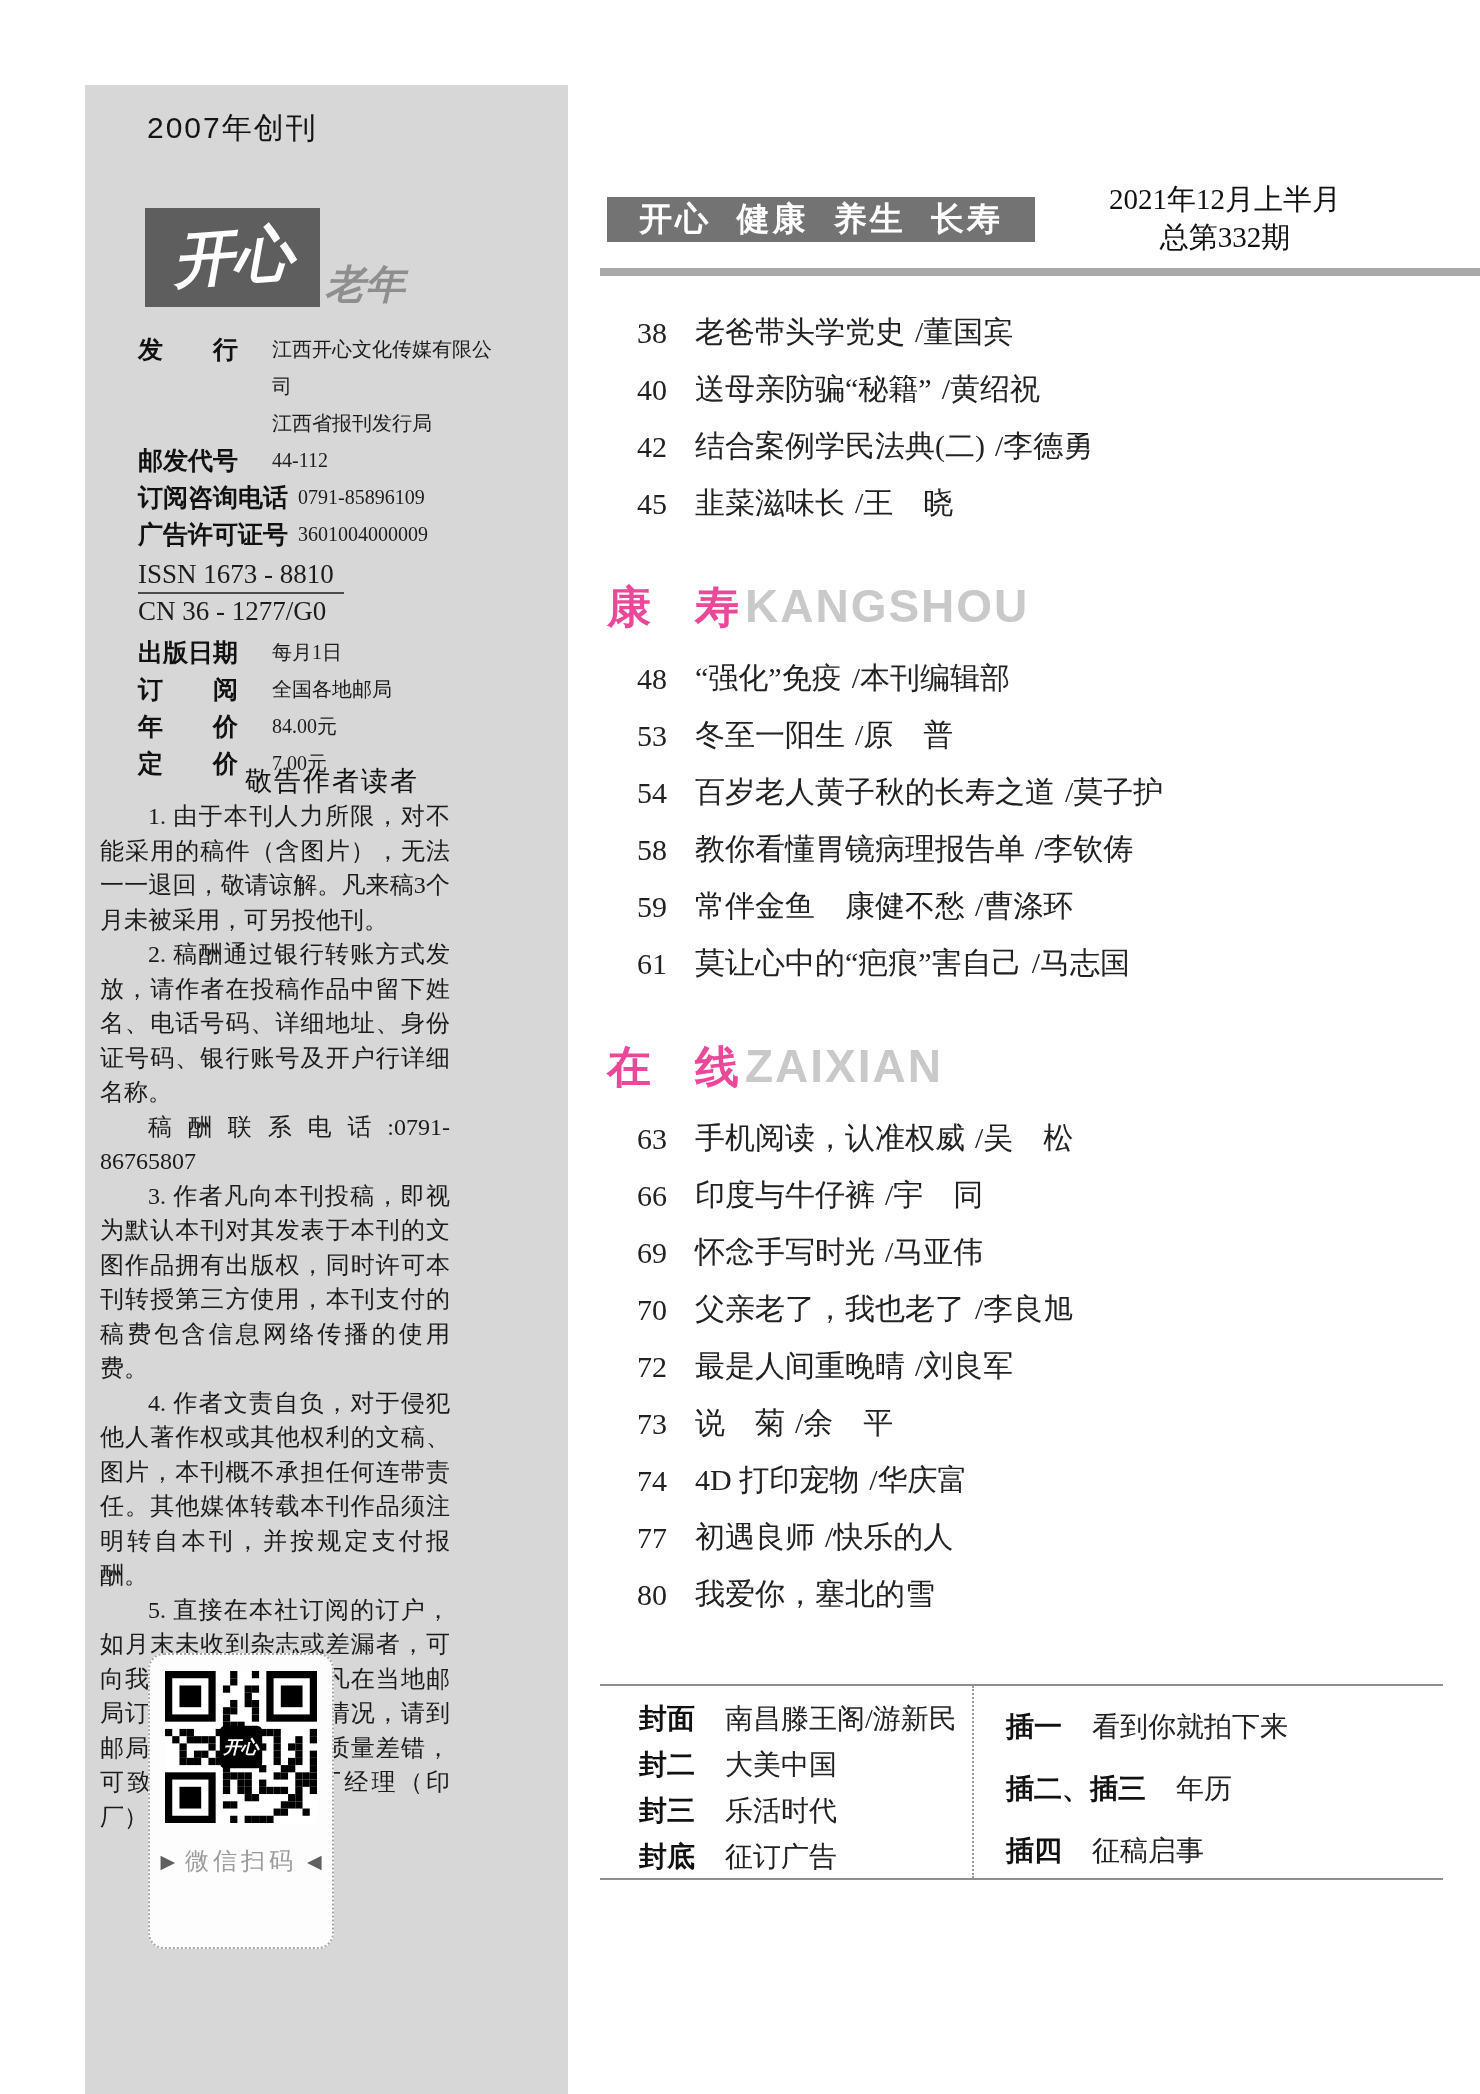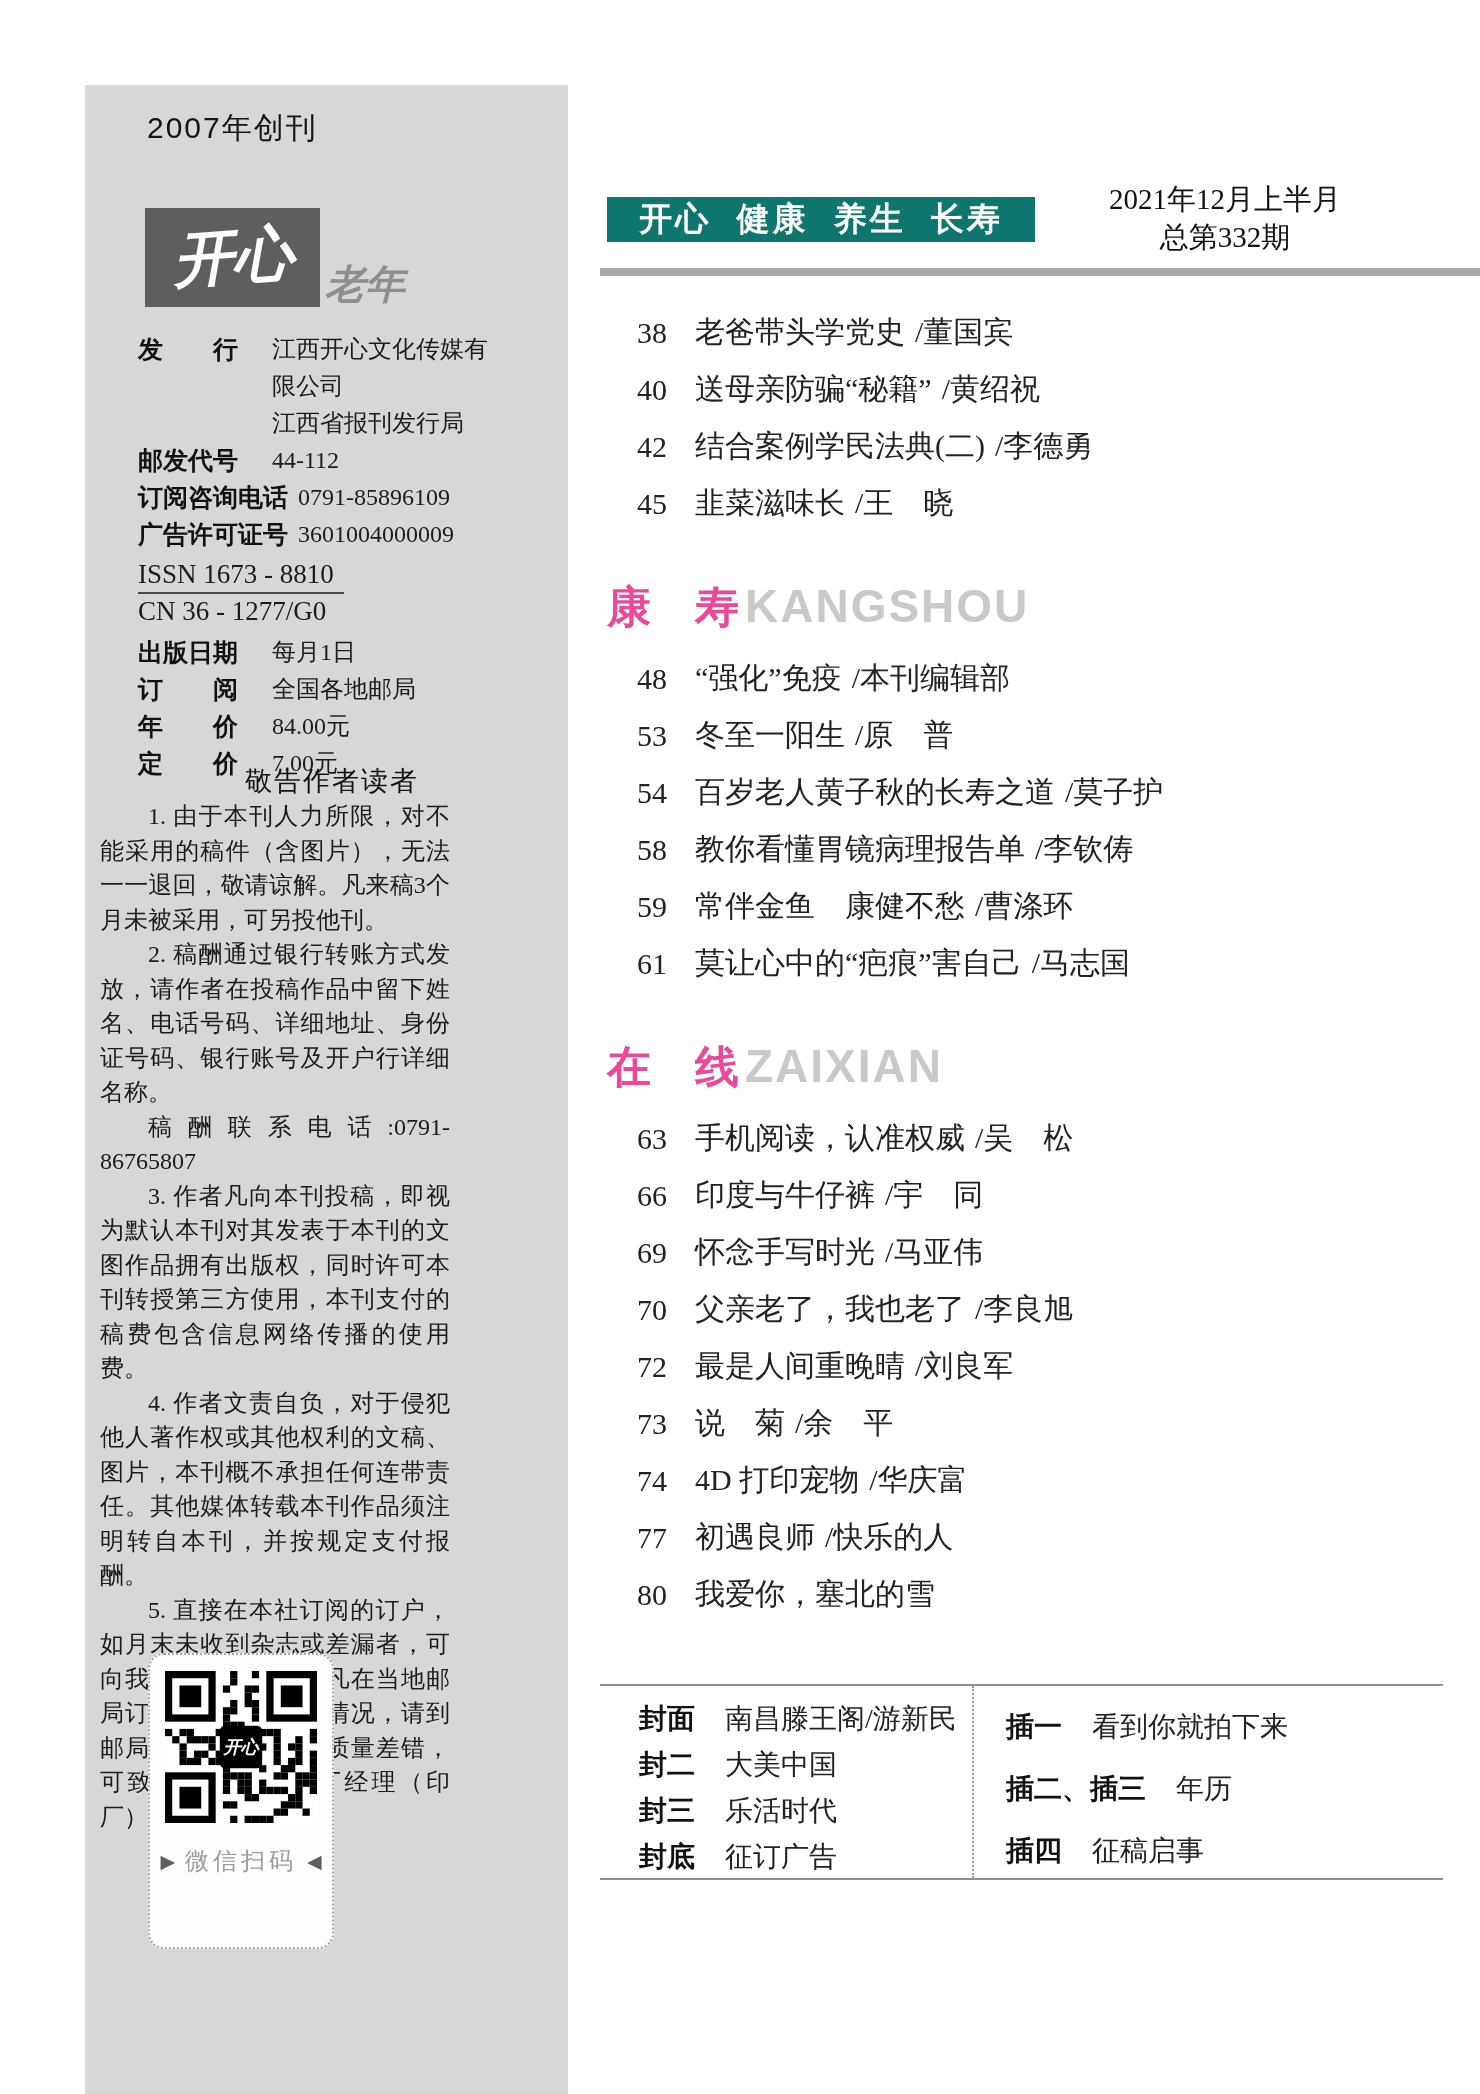--- a/index.html
+++ b/index.html
@@ -30,21 +30,21 @@
     position:absolute;left:240px;top:172px;
     font-family:"Liberation Serif","DejaVu Serif",serif;
     font-weight:bold;font-style:italic;font-size:40px;color:#8e8e8e;
   }
   .pub-info{position:absolute;left:53px;top:246px;width:372px;}
   .info-row{display:flex;line-height:37px;}
   .info-label{
     font-weight:bold;font-size:25px;color:#111;
     min-width:124px;margin-right:10px;flex-shrink:0;white-space:nowrap;
   }
-  .info-value{font-family:"Liberation Serif","DejaVu Serif",serif;font-size:24px;color:#1c1c1c;}
+  .info-value{font-family:"Liberation Serif","DejaVu Serif",serif;font-size:20px;color:#1c1c1c;}
   .issn-line{
     display:inline-block;font-family:"Liberation Serif","DejaVu Serif",serif;
     font-size:27px;color:#1c1c1c;border-bottom:2px solid #4a4a4a;
     padding:2px 10px 2px 0;margin-top:4px;
   }
   .cn-line{
     font-family:"Liberation Serif","DejaVu Serif",serif;
     font-size:27px;color:#1c1c1c;line-height:34px;margin-bottom:6px;
   }
   .notice-title{
@@ -69,21 +69,21 @@
   .qr-box svg{display:block;margin:16px auto 0;}
   .wechat-row{
     margin-top:22px;display:flex;align-items:center;justify-content:center;gap:10px;
   }
   .wechat-arrow{font-size:19px;color:#5f5f5f;}
   .wechat-label{font-size:24px;color:#9b9b9b;letter-spacing:4px;}
 
   
   .banner{
     position:absolute;left:607px;top:197px;width:428px;height:45px;
-    background:#0f766e;color:#ffffff;
+    background:#737373;color:#ffffff;
     display:flex;align-items:center;justify-content:center;
     font-family:"Liberation Serif","DejaVu Serif",serif;
     font-weight:bold;font-size:33px;letter-spacing:3px;word-spacing:14px;
   }
   .issue{
     position:absolute;left:1090px;top:180px;width:270px;text-align:center;
     font-family:"Liberation Serif","DejaVu Serif",serif;
     font-size:29px;color:#111;line-height:38px;
   }
   .ruler{

